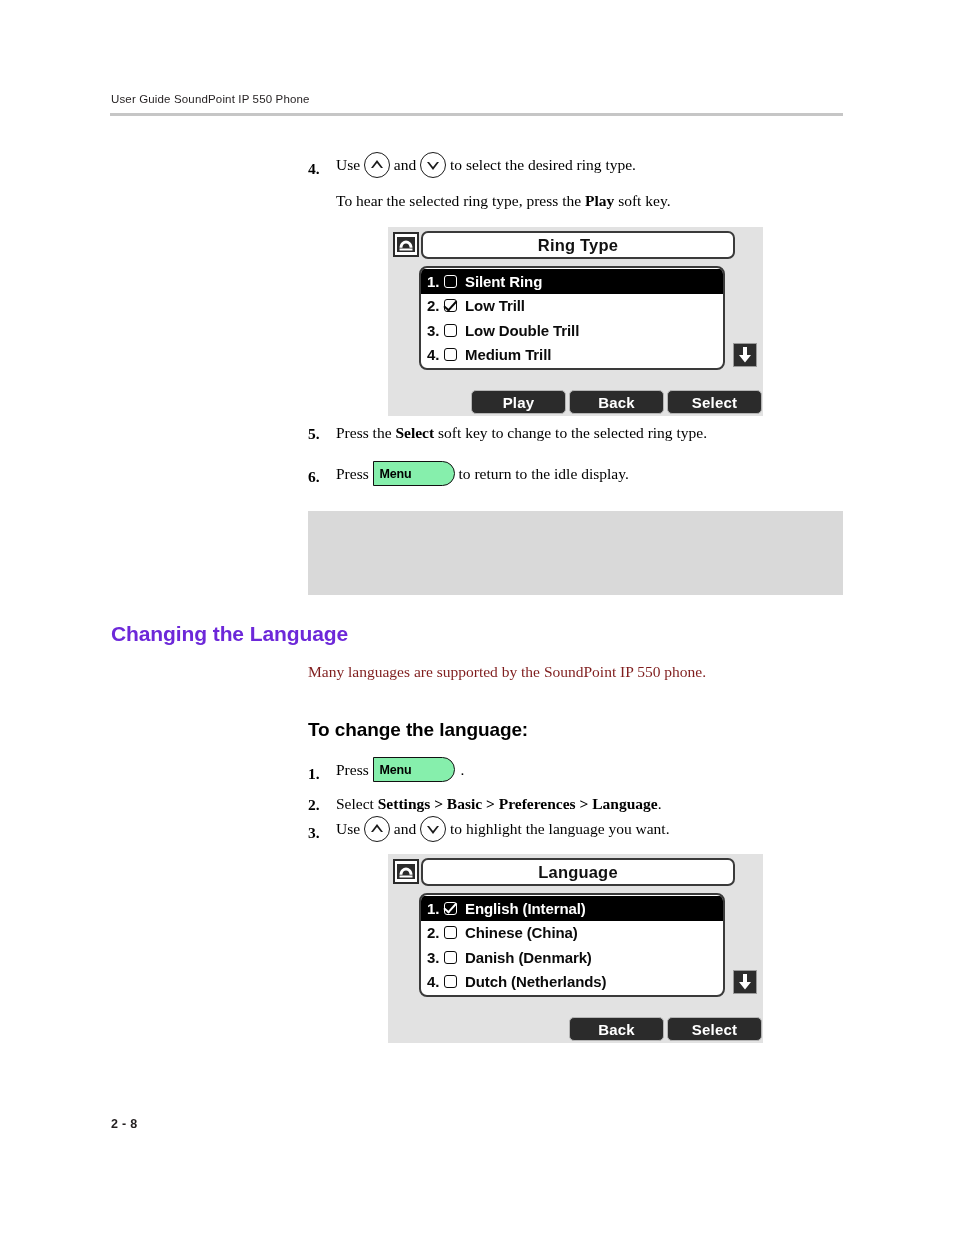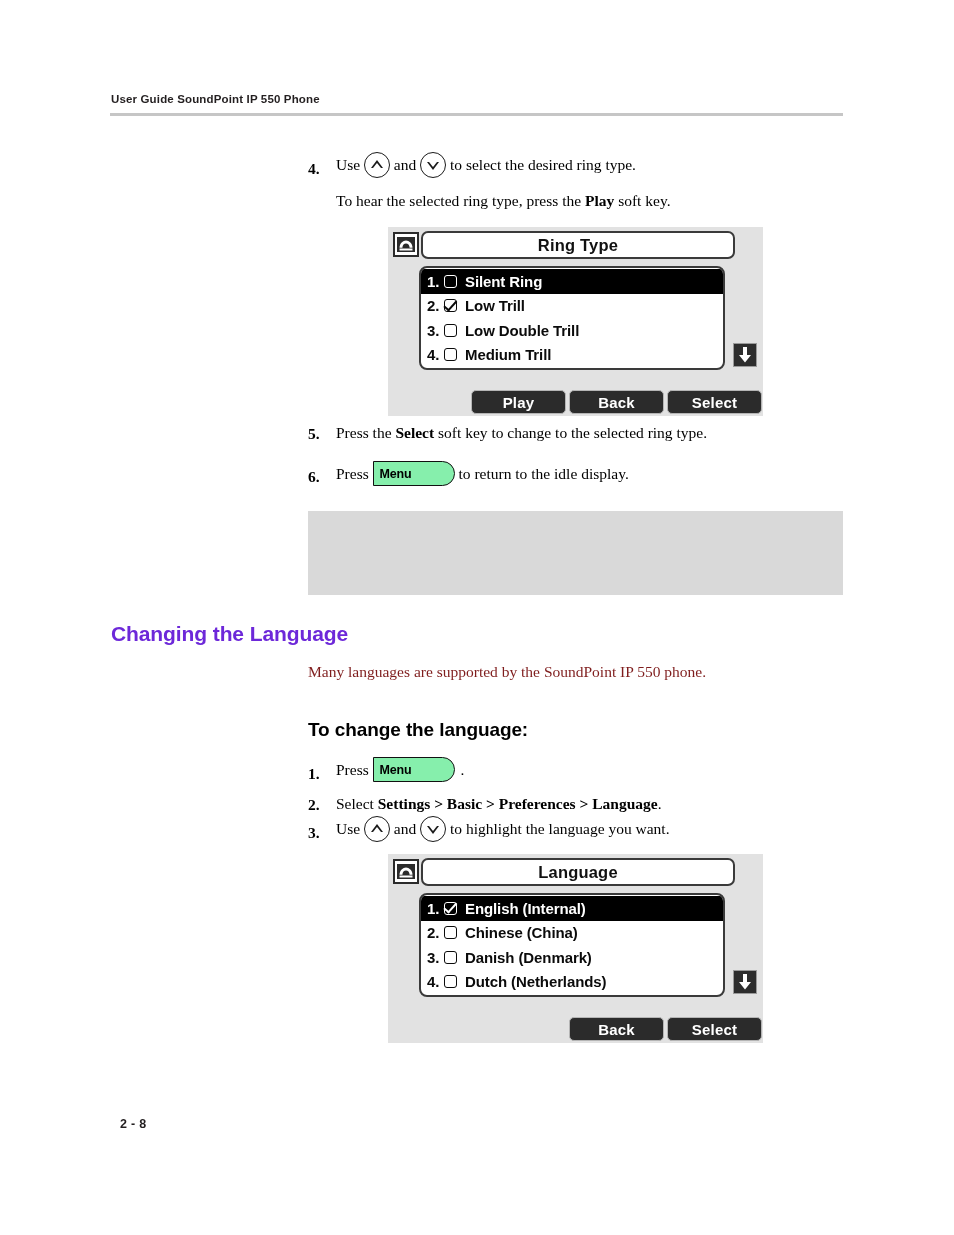--- a/index.html
+++ b/index.html
@@ -27,21 +27,20 @@
   
   .header-text {
     position: absolute;
     left: 111px;
     top: 93px;
     font-family: "Liberation Sans", sans-serif;
     font-size: 11.5px;
     letter-spacing: 0.15px;
     color: #231f20;
     white-space: nowrap;
-    font-weight: bold;
   }
   .header-rule {
     position: absolute;
     left: 110px;
     top: 113px;
     width: 733px;
     height: 3px;
     background: #c6c6c6;
   }
 
@@ -326,21 +325,20 @@
   
   .footer-page {
     position: absolute;
     left: 111px;
     top: 1117px;
     font-family: "Liberation Sans", sans-serif;
     font-weight: bold;
     font-size: 12.5px;
     color: #231f20;
     letter-spacing: 0.3px;
-    margin-left: 9px;
   }
 </style>
 </head>
 <body>
 
 <div class="page">
 
   <div class="header-text">User Guide SoundPoint IP 550 Phone</div>
   <div class="header-rule"></div>
 

